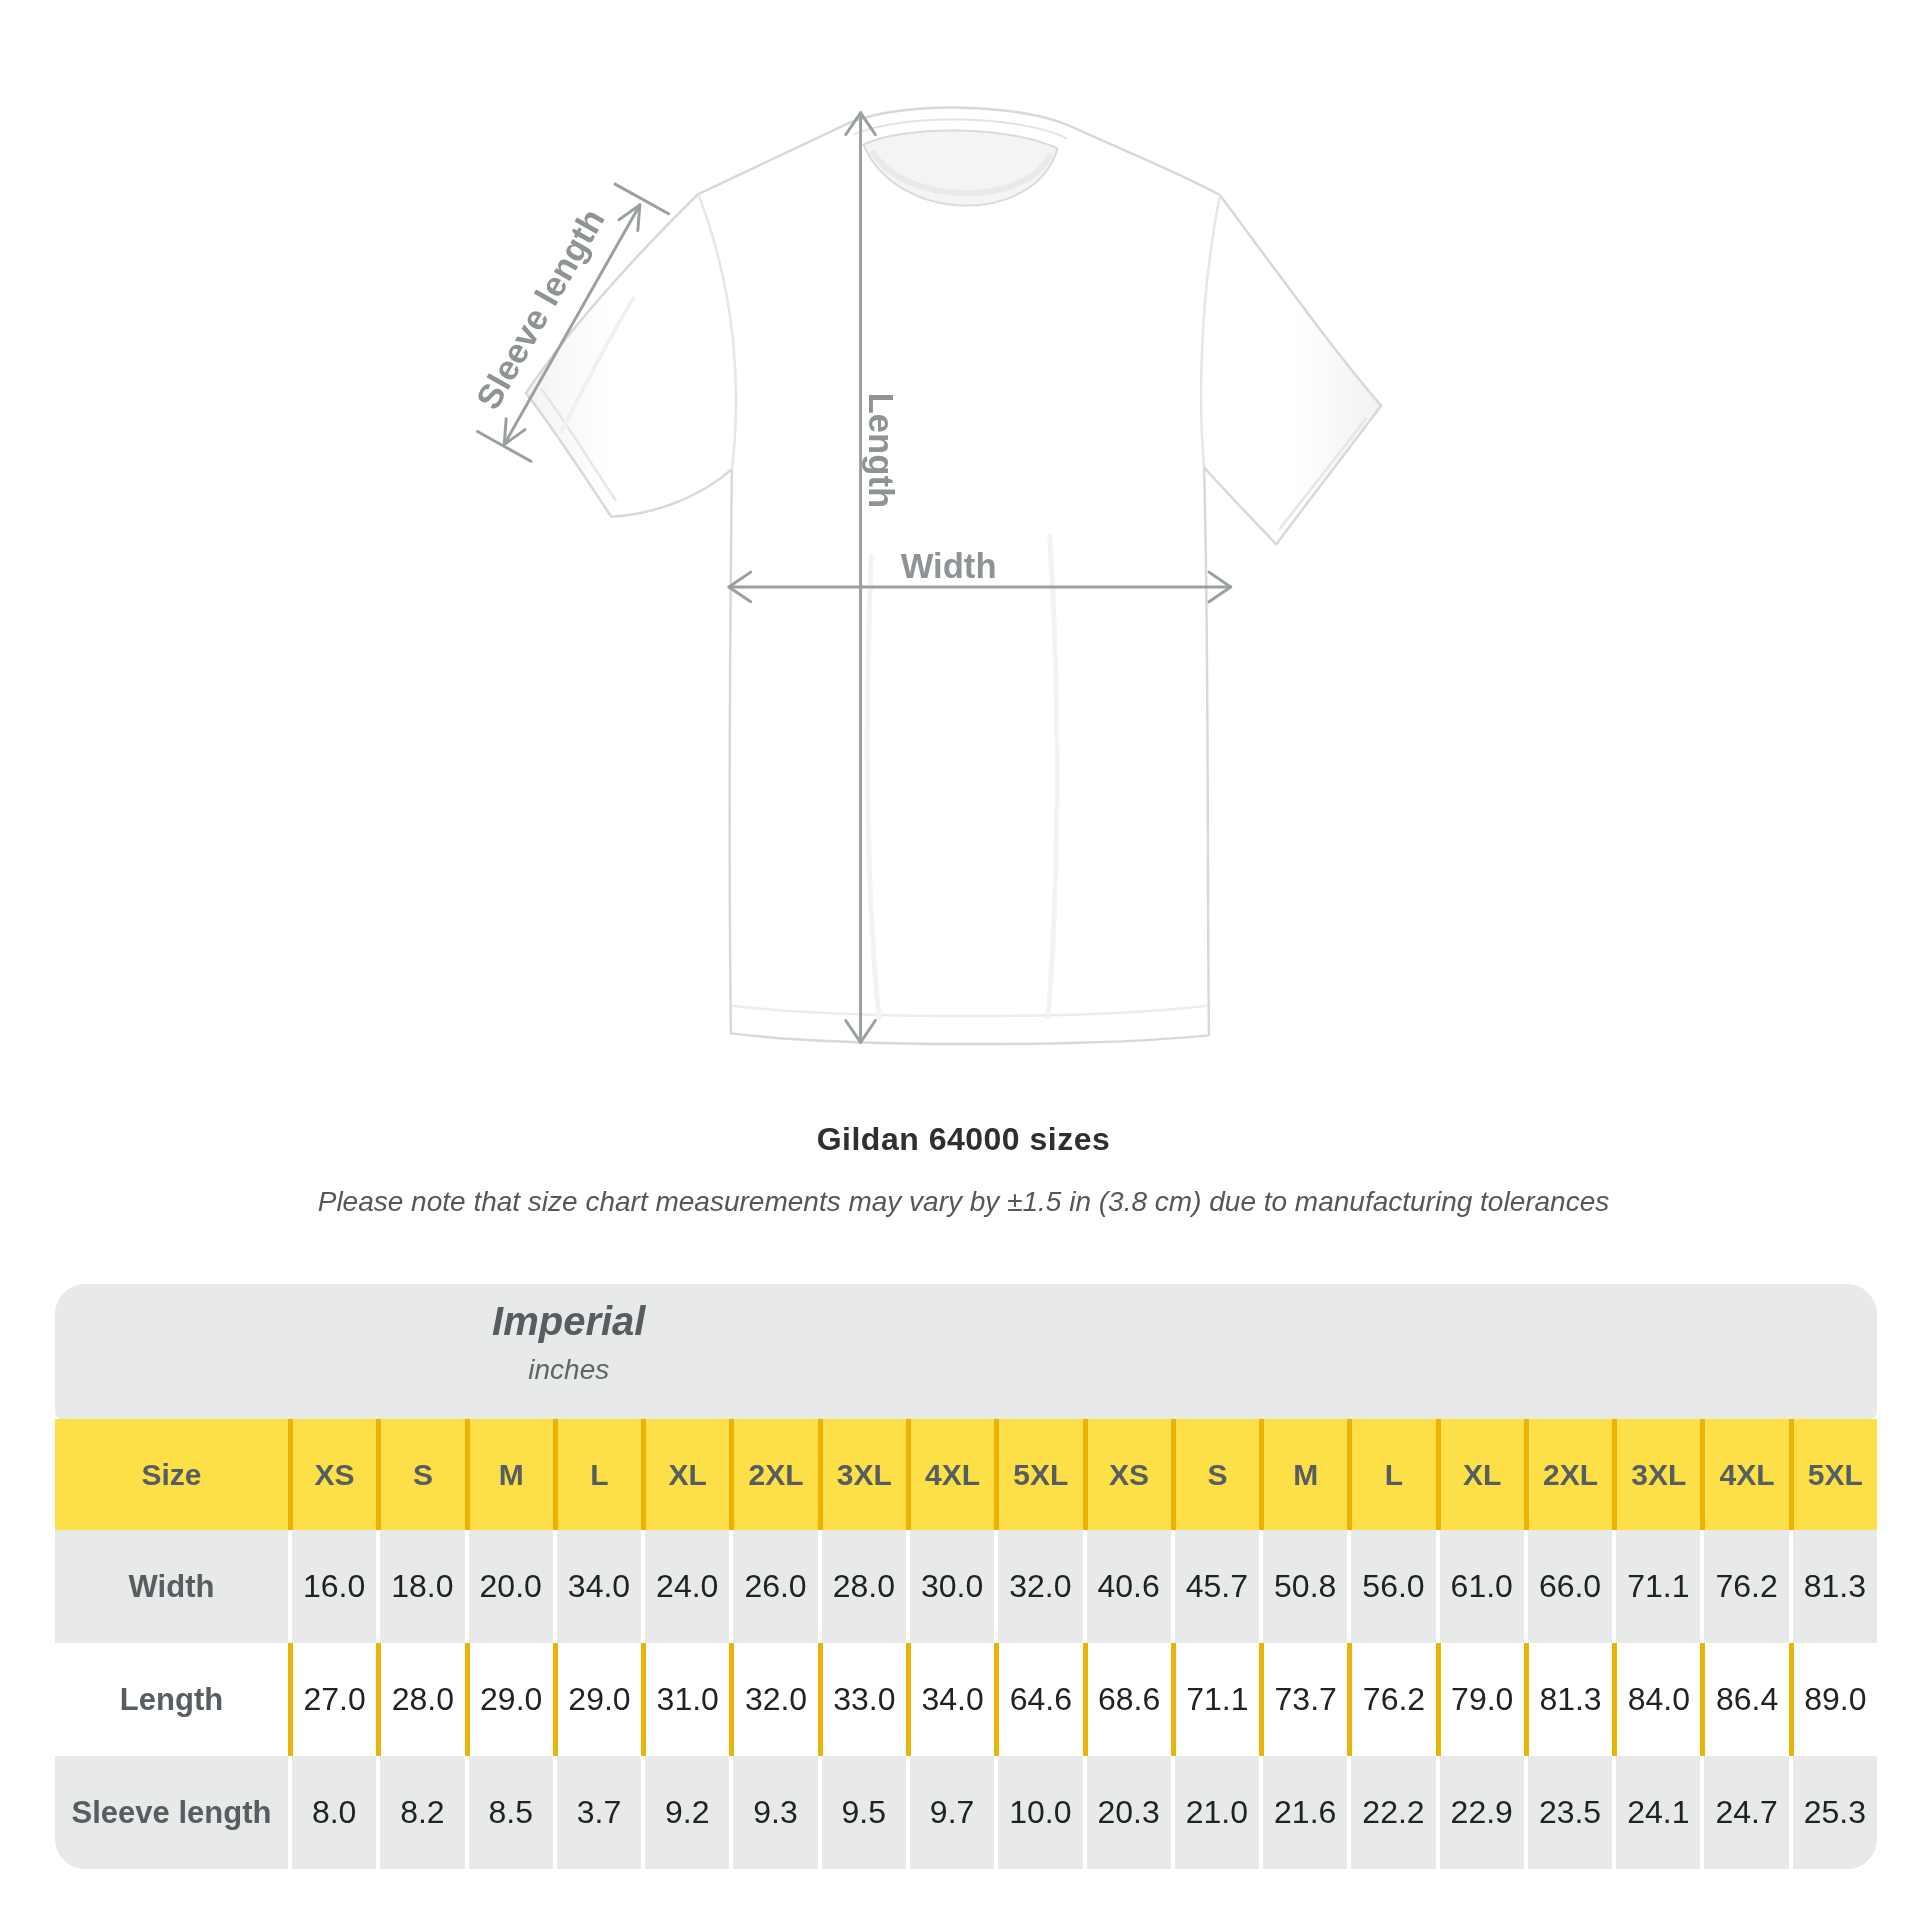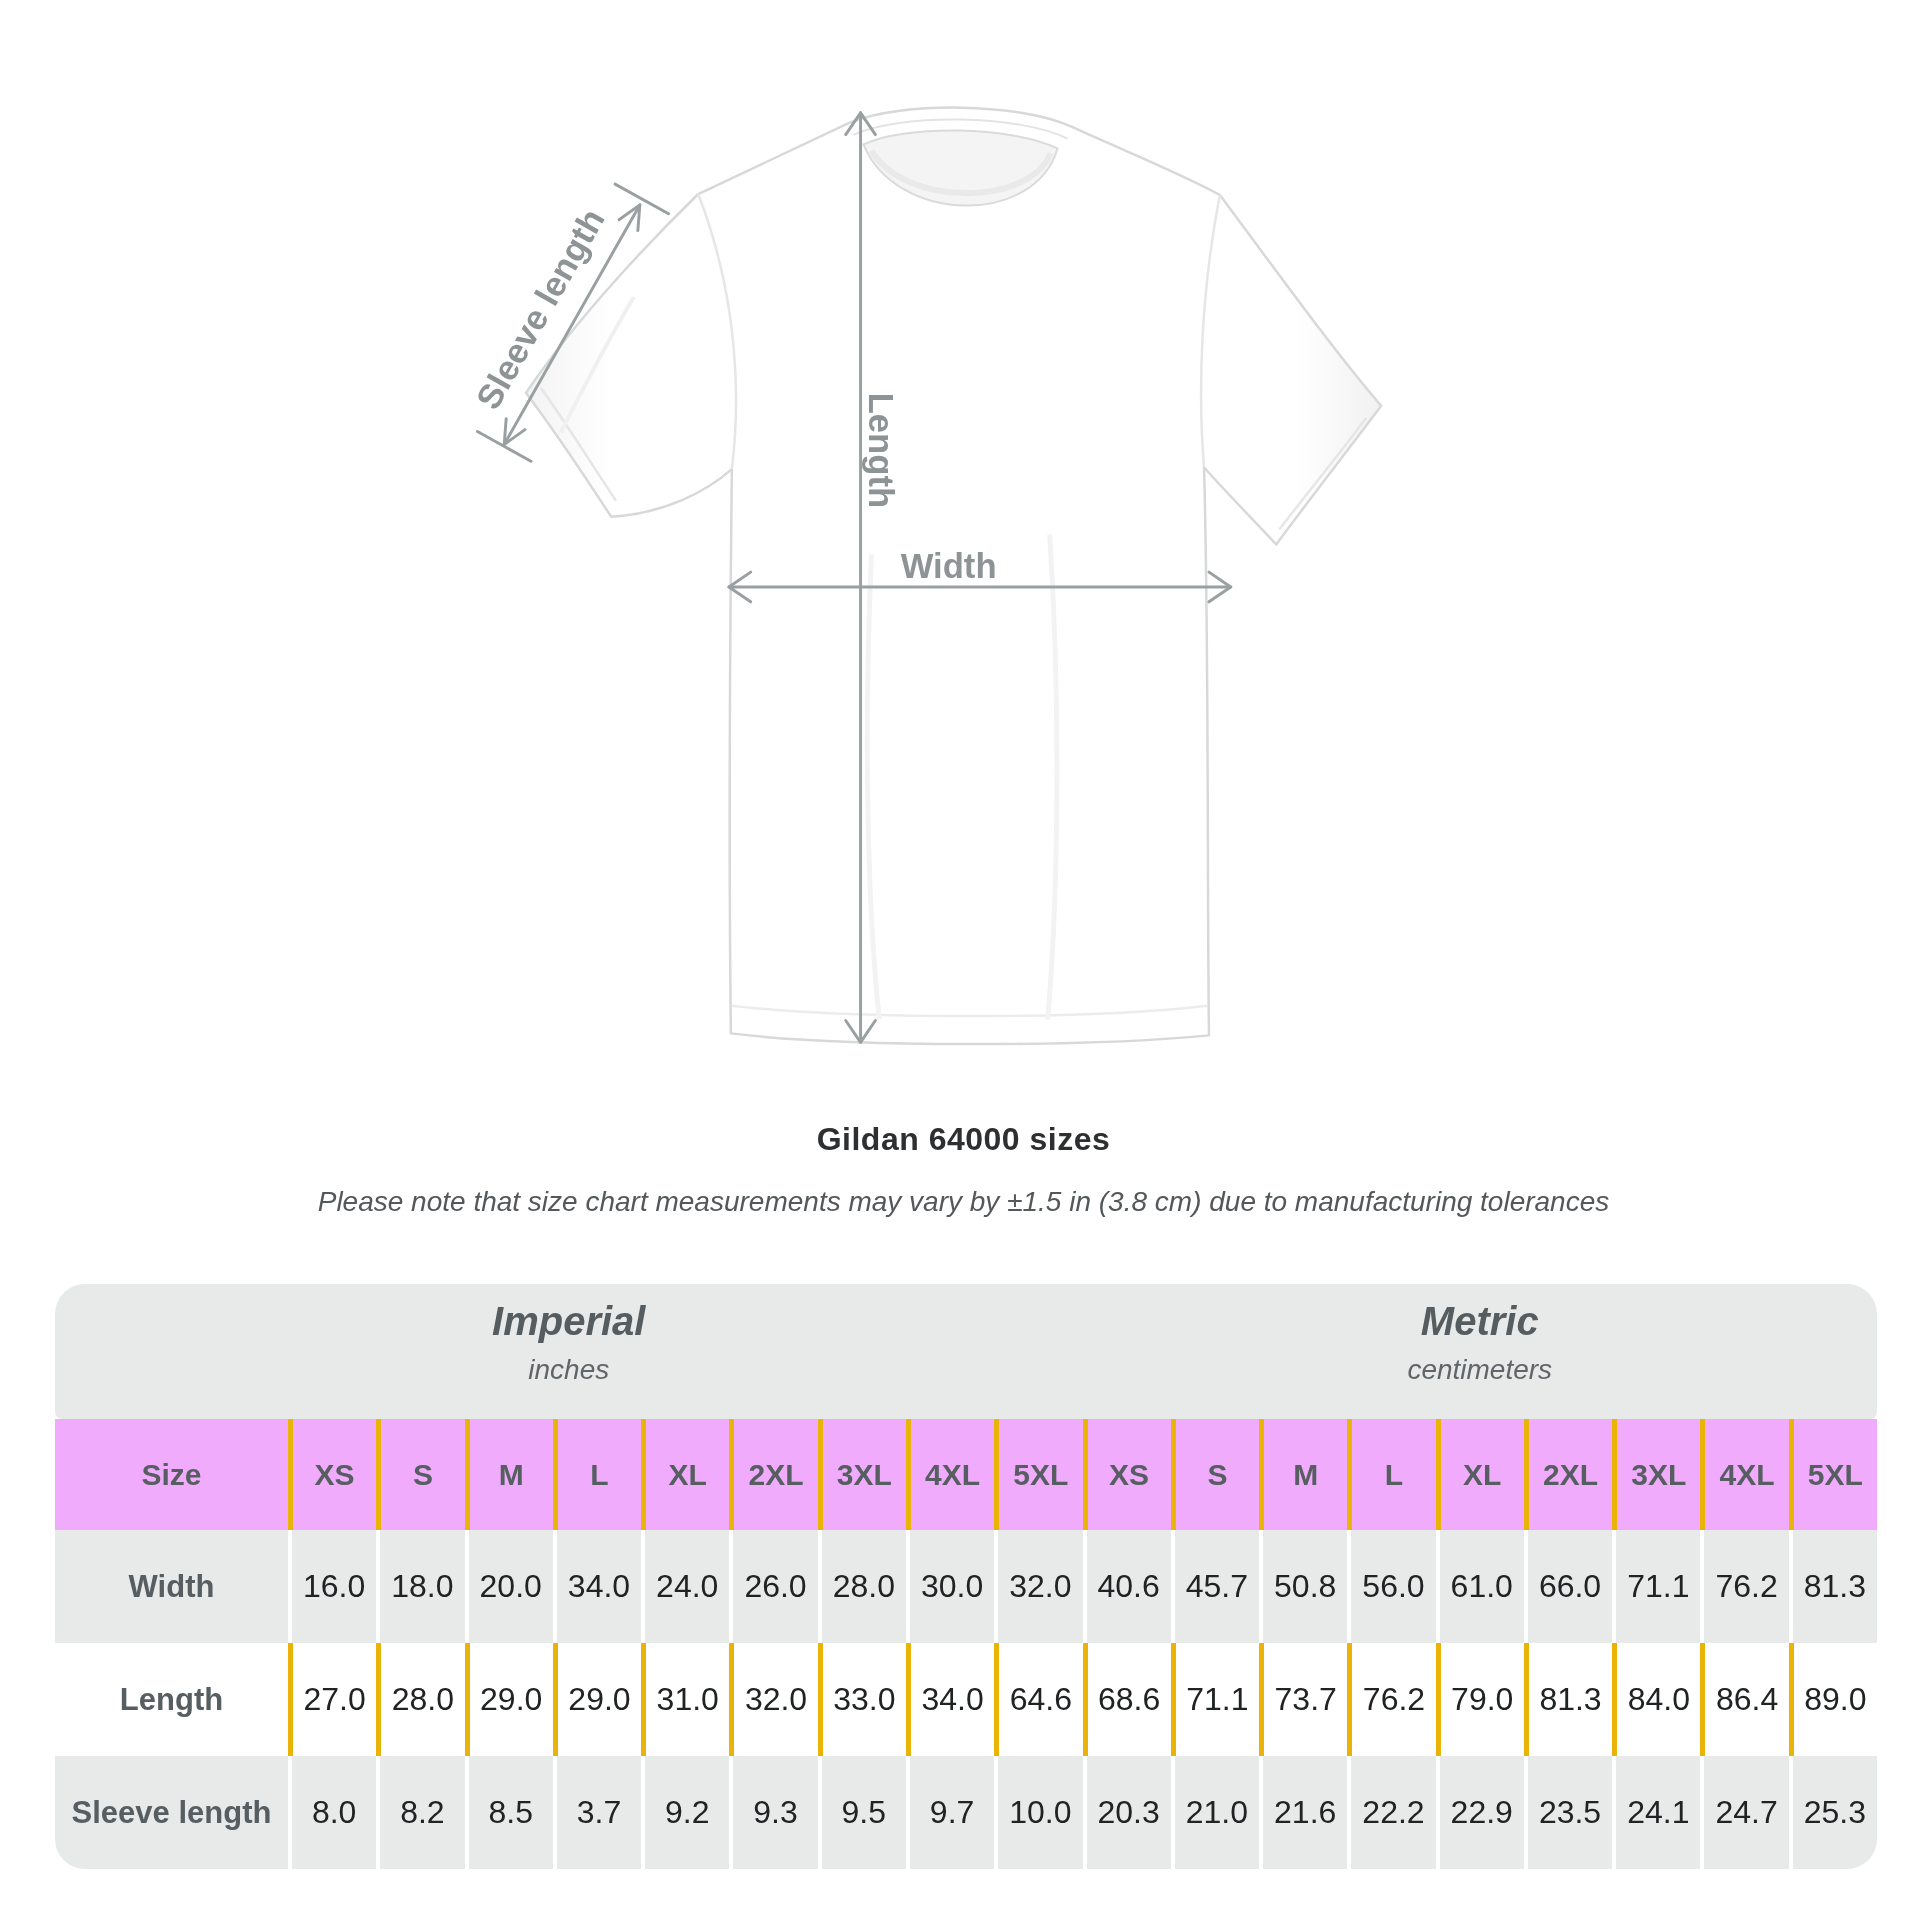--- a/index.html
+++ b/index.html
@@ -22,21 +22,21 @@
     font-size:28px; font-style:italic; color:#54585a;
   }
 
   .size-table {
     position:absolute; top:1284px; left:55px; width:1822px;
     border-radius:30px; overflow:hidden;
     color:#1f2223;
   }
   .row { display:grid; grid-template-columns:233px repeat(18, 1fr); }
   .row.group  { height:135px; background:#e8e9e9;border-radius:7px; }
-  .row.hdr    { height:111px; background:#f0abfc; }
+  .row.hdr    { height:111px; background:#fde047; }
   .row.data-g { height:113px; background:#e8e9e9; }
   .row.data-w { height:113px; background:#ffffff; }
 
   .gcell {
     display:flex; flex-direction:column; align-items:center; justify-content:center;
     padding-bottom:18px; gap:10px;
   }
   .gcell.imp { grid-column:1 / span 10; }
   .gcell.met { grid-column:11 / span 9; }
   .gname { font-size:40px; font-weight:bold; font-style:italic; color:#565d60; }
@@ -132,24 +132,20 @@
 </div>
 
 <h1 class="page-title">Gildan 64000 sizes</h1>
 <p class="tolerance-note">Please note that size chart measurements may vary by ±1.5 in (3.8 cm) due to manufacturing tolerances</p>
 
 <div class="size-table">
   <div class="row group">
     <div class="gcell imp">
       <div class="gname">Imperial</div>
       <div class="gunit">inches</div>
-    </div>
-    <div class="gcell met">
-      <div class="gname">Metric</div>
-      <div class="gunit">centimeters</div>
     </div>
   </div>
   <div class="row hdr">
       <div class="cell lbl">Size</div>
       <div class="cell">XS</div>
       <div class="cell">S</div>
       <div class="cell">M</div>
       <div class="cell">L</div>
       <div class="cell">XL</div>
       <div class="cell">2XL</div>

